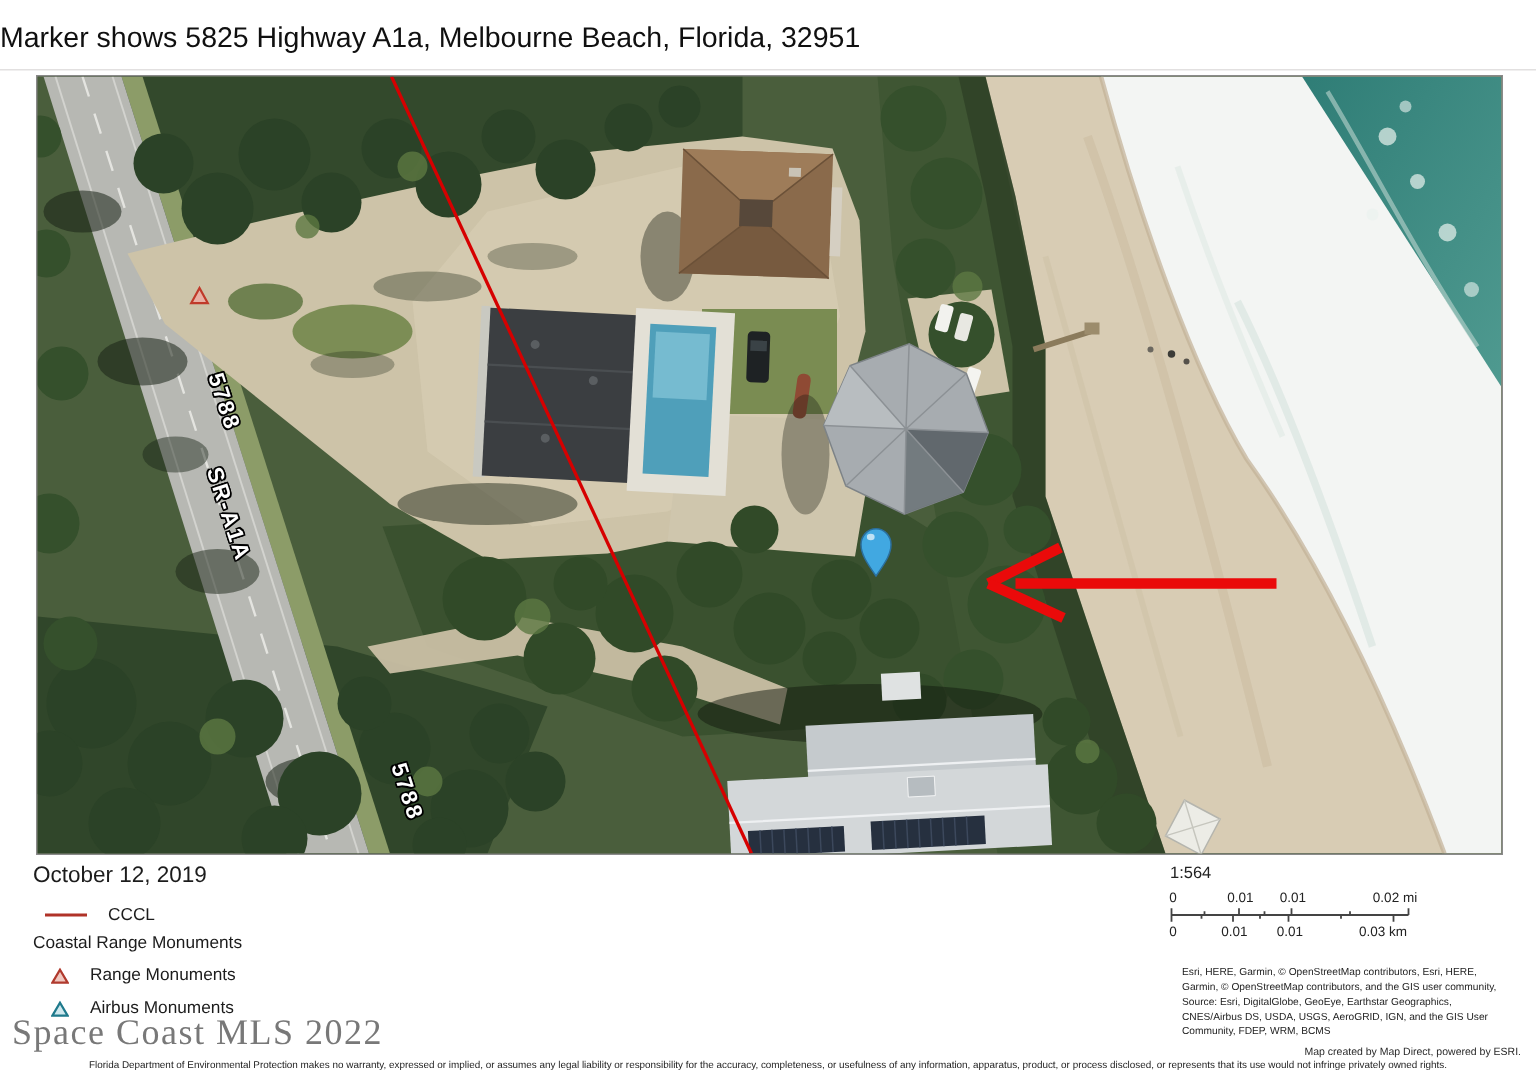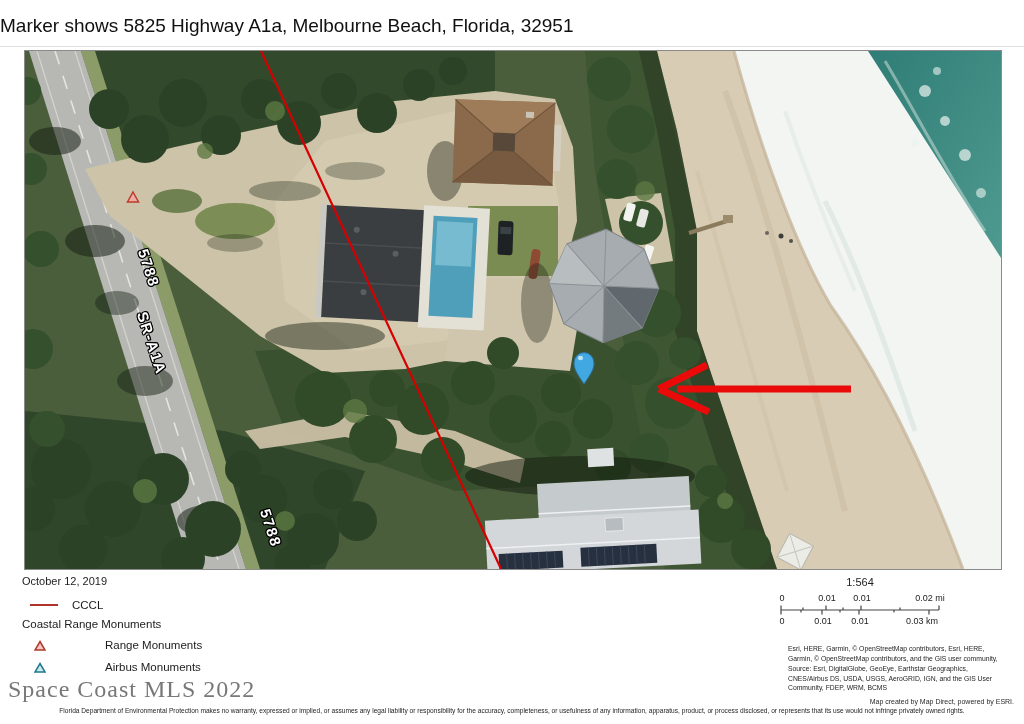--- a/index.html
+++ b/index.html
@@ -13,29 +13,29 @@
   .map-frame svg{position:absolute;left:0;top:0;}
   .map-label{position:absolute;z-index:5;font-weight:bold;font-size:15px;letter-spacing:1.5px;
              color:#fff;white-space:nowrap;
              text-shadow:-1px -1px 0 #000,1px -1px 0 #000,-1px 1px 0 #000,1px 1px 0 #000,0 -1px 0 #000,0 1px 0 #000,-1px 0 0 #000,1px 0 0 #000;
              transform-origin:center center;}
   #lbl-5788-top{left:124px;top:217px;transform:translate(-50%,-50%) rotate(72deg);}
   #lbl-sra1a{left:127px;top:292px;transform:translate(-50%,-50%) rotate(72deg);}
   #lbl-5788-bottom{left:246px;top:477px;transform:translate(-50%,-50%) rotate(72deg);}
 
   .legend{position:absolute;left:22px;top:575px;font-size:11.5px;color:#1c1c1c;}
-  .legend-date{font-size:11px;margin-bottom:9px;}
+  .legend-date{font-size:15px;margin-bottom:9px;}
   .legend-row{display:flex;align-items:center;height:18px;margin-bottom:2px;text-align:right;}
   .cccl-swatch{display:inline-block;width:28px;border-top:2px solid #b03228;margin-left:8px;margin-right:14px;}
   .legend-group{margin:4px 0 6px 0;}
   .legend-row .tri{margin-left:12px;margin-right:14px;}
-  .legend-row.mono{margin-bottom:4px;gap:45px;}
+  .legend-row.mono{margin-bottom:4px;}
 
   .scalebox{position:absolute;left:780px;top:576px;width:164px;font-size:9px;color:#222;}
-  .ratio{width:160px;text-align:center;font-size:11px;margin-bottom:5px;}
+  .ratio{width:160px;text-align:left;font-size:11px;margin-bottom:5px;}
   .s-row{position:relative;height:11px;width:160px;}
   .s-lab{position:absolute;transform:translateX(-50%);white-space:nowrap;}
   .bar{display:block;margin:1px 0;}
 
   .attribution{position:absolute;left:788px;top:644px;width:216px;
                font-size:6.8px;line-height:1.45;color:#1d1d1d;text-align:left;}
   .watermark{position:absolute;left:8px;top:676px;font-family:"Liberation Serif",serif;
              font-size:24px;letter-spacing:1px;color:#787878;}
   .credit{position:absolute;right:10px;top:698px;font-size:7px;color:#2a2a2a;}
   .disclaimer{position:absolute;left:0;right:0;top:707px;text-align:center;

